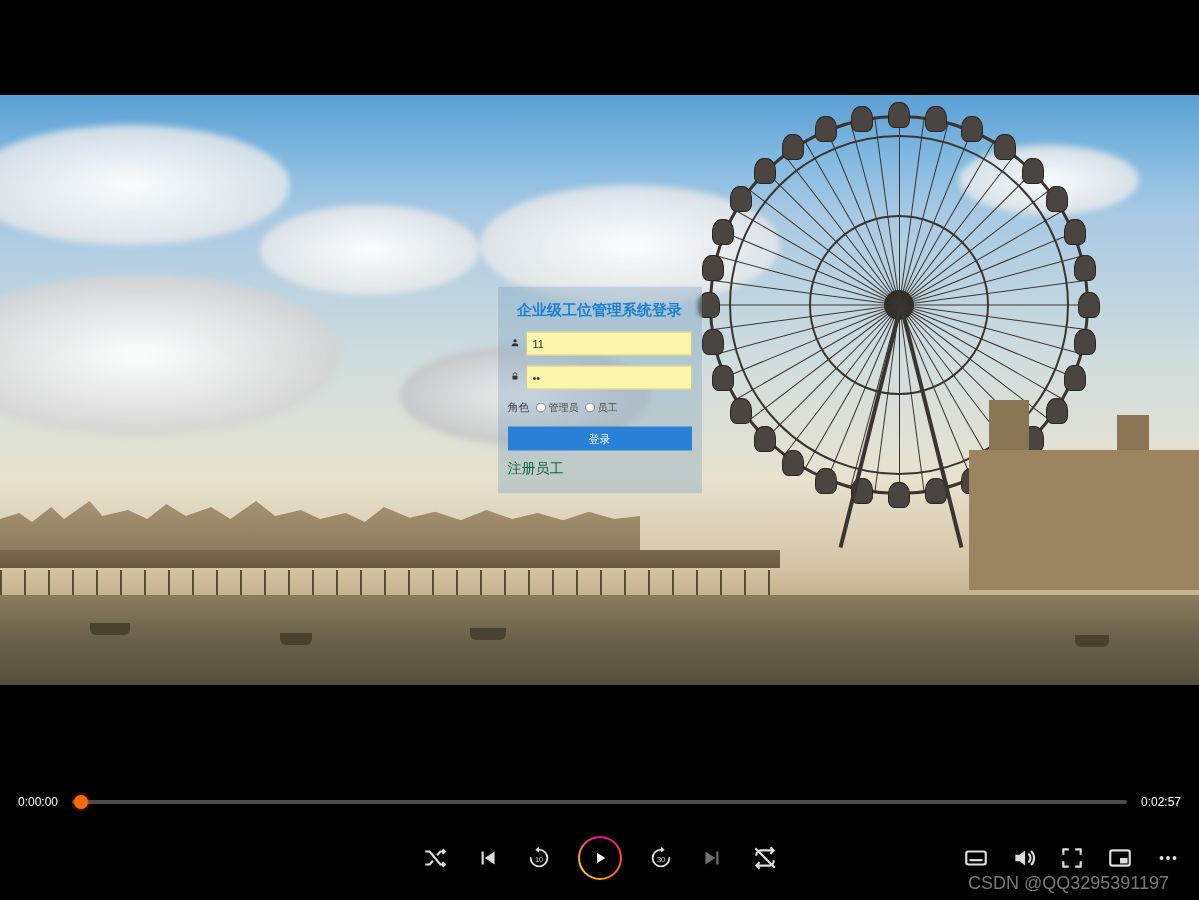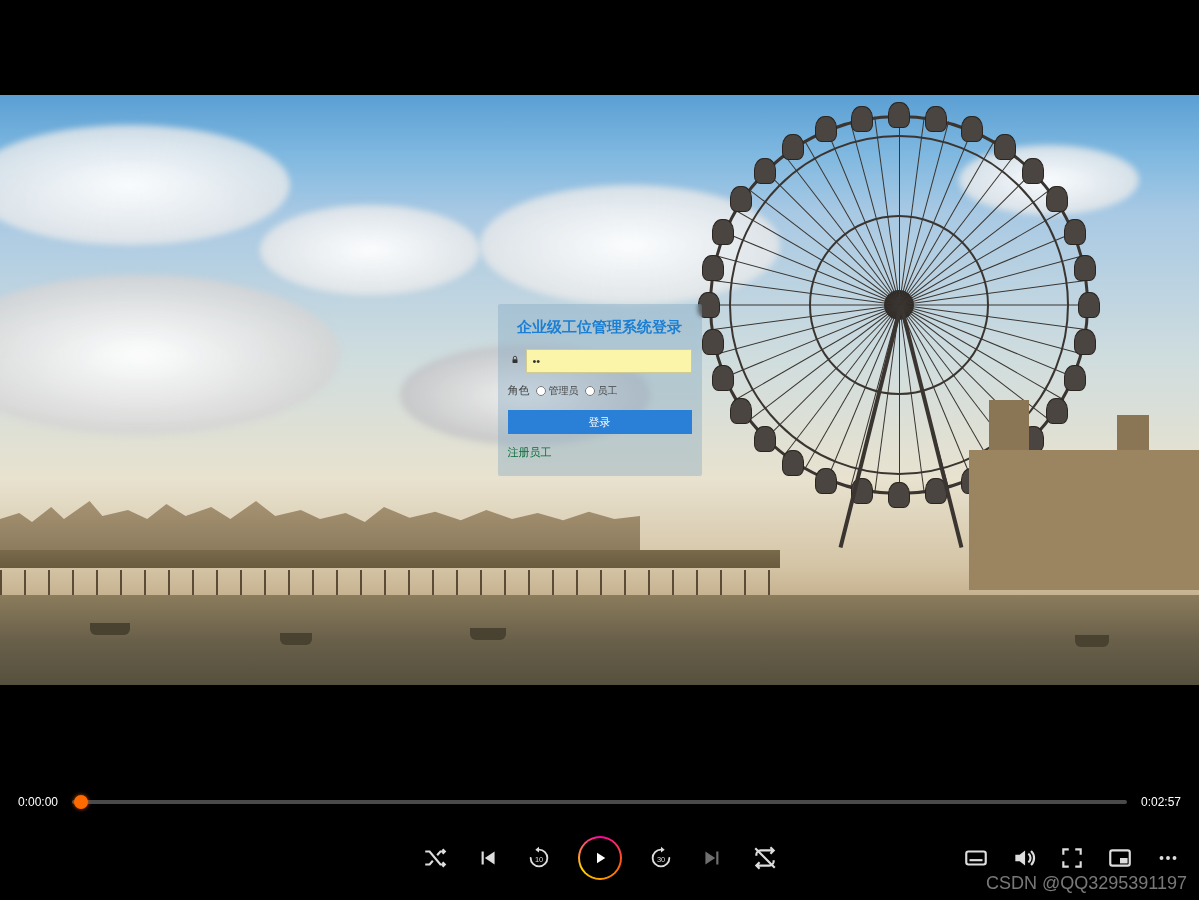--- a/index.html
+++ b/index.html
@@ -251,21 +251,21 @@
   height: 24px;
   background: #2a7fd6;
   color: #fff;
   border: none;
   font-size: 11px;
   cursor: pointer;
   margin-bottom: 8px;
 }
 .register-link {
   color: #0a6a3a;
-  font-size: 11px;
+  font-size: 14px;
   text-decoration: none;
   cursor: pointer;
   text-align: center;
 }
 
 
 .progress-row {
   position: absolute;
   top: 792px;
   left: 0;
@@ -361,21 +361,21 @@
   margin-left: auto;
   display: flex;
   align-items: center;
   gap: 22px;
 }
 
 
 .watermark {
   position: absolute;
   bottom: 6px;
-  right: 12px;
+  right: 30px;
   color: rgba(200,200,200,0.6);
   font-size: 18px;
   pointer-events: none;
 }
 </style>
 </head>
 <body>
 
 <div class="video-area">
   <div class="video-frame">
@@ -487,20 +487,29 @@
     <div class="water">
       <div class="boat" style="bottom:50px;left:90px;"></div>
       <div class="boat" style="bottom:40px;left:280px;width:32px;"></div>
       <div class="boat" style="bottom:45px;left:470px;width:36px;"></div>
       <div class="boat" style="bottom:38px;right:90px;width:34px;"></div>
     </div>
 
     <div class="login-card">
       <div class="login-title">企业级工位管理系统登录</div>
 
+      <div class="input-row">
+        <div class="input-icon">
+          <svg viewBox="0 0 24 24" width="10" height="10" fill="#333">
+              <circle cx="12" cy="8" r="4"></circle>
+              <path d="M4 20c0-4 4-6 8-6s8 2 8 6v1H4z"></path>
+            </svg>
+        </div>
+        <input class="login-input" value="11" style="">
+      </div>
 
       <div class="input-row">
         <div class="input-icon">
           <svg viewBox="0 0 24 24" width="10" height="10" fill="#333">
               <rect x="6" y="10" width="12" height="9" rx="1"></rect>
               <path d="M8 10V7a4 4 0 018 0v3" fill="none" stroke="#333" stroke-width="2"></path>
             </svg>
         </div>
         <input class="login-input" type="text" value="••" style="">
       </div>

